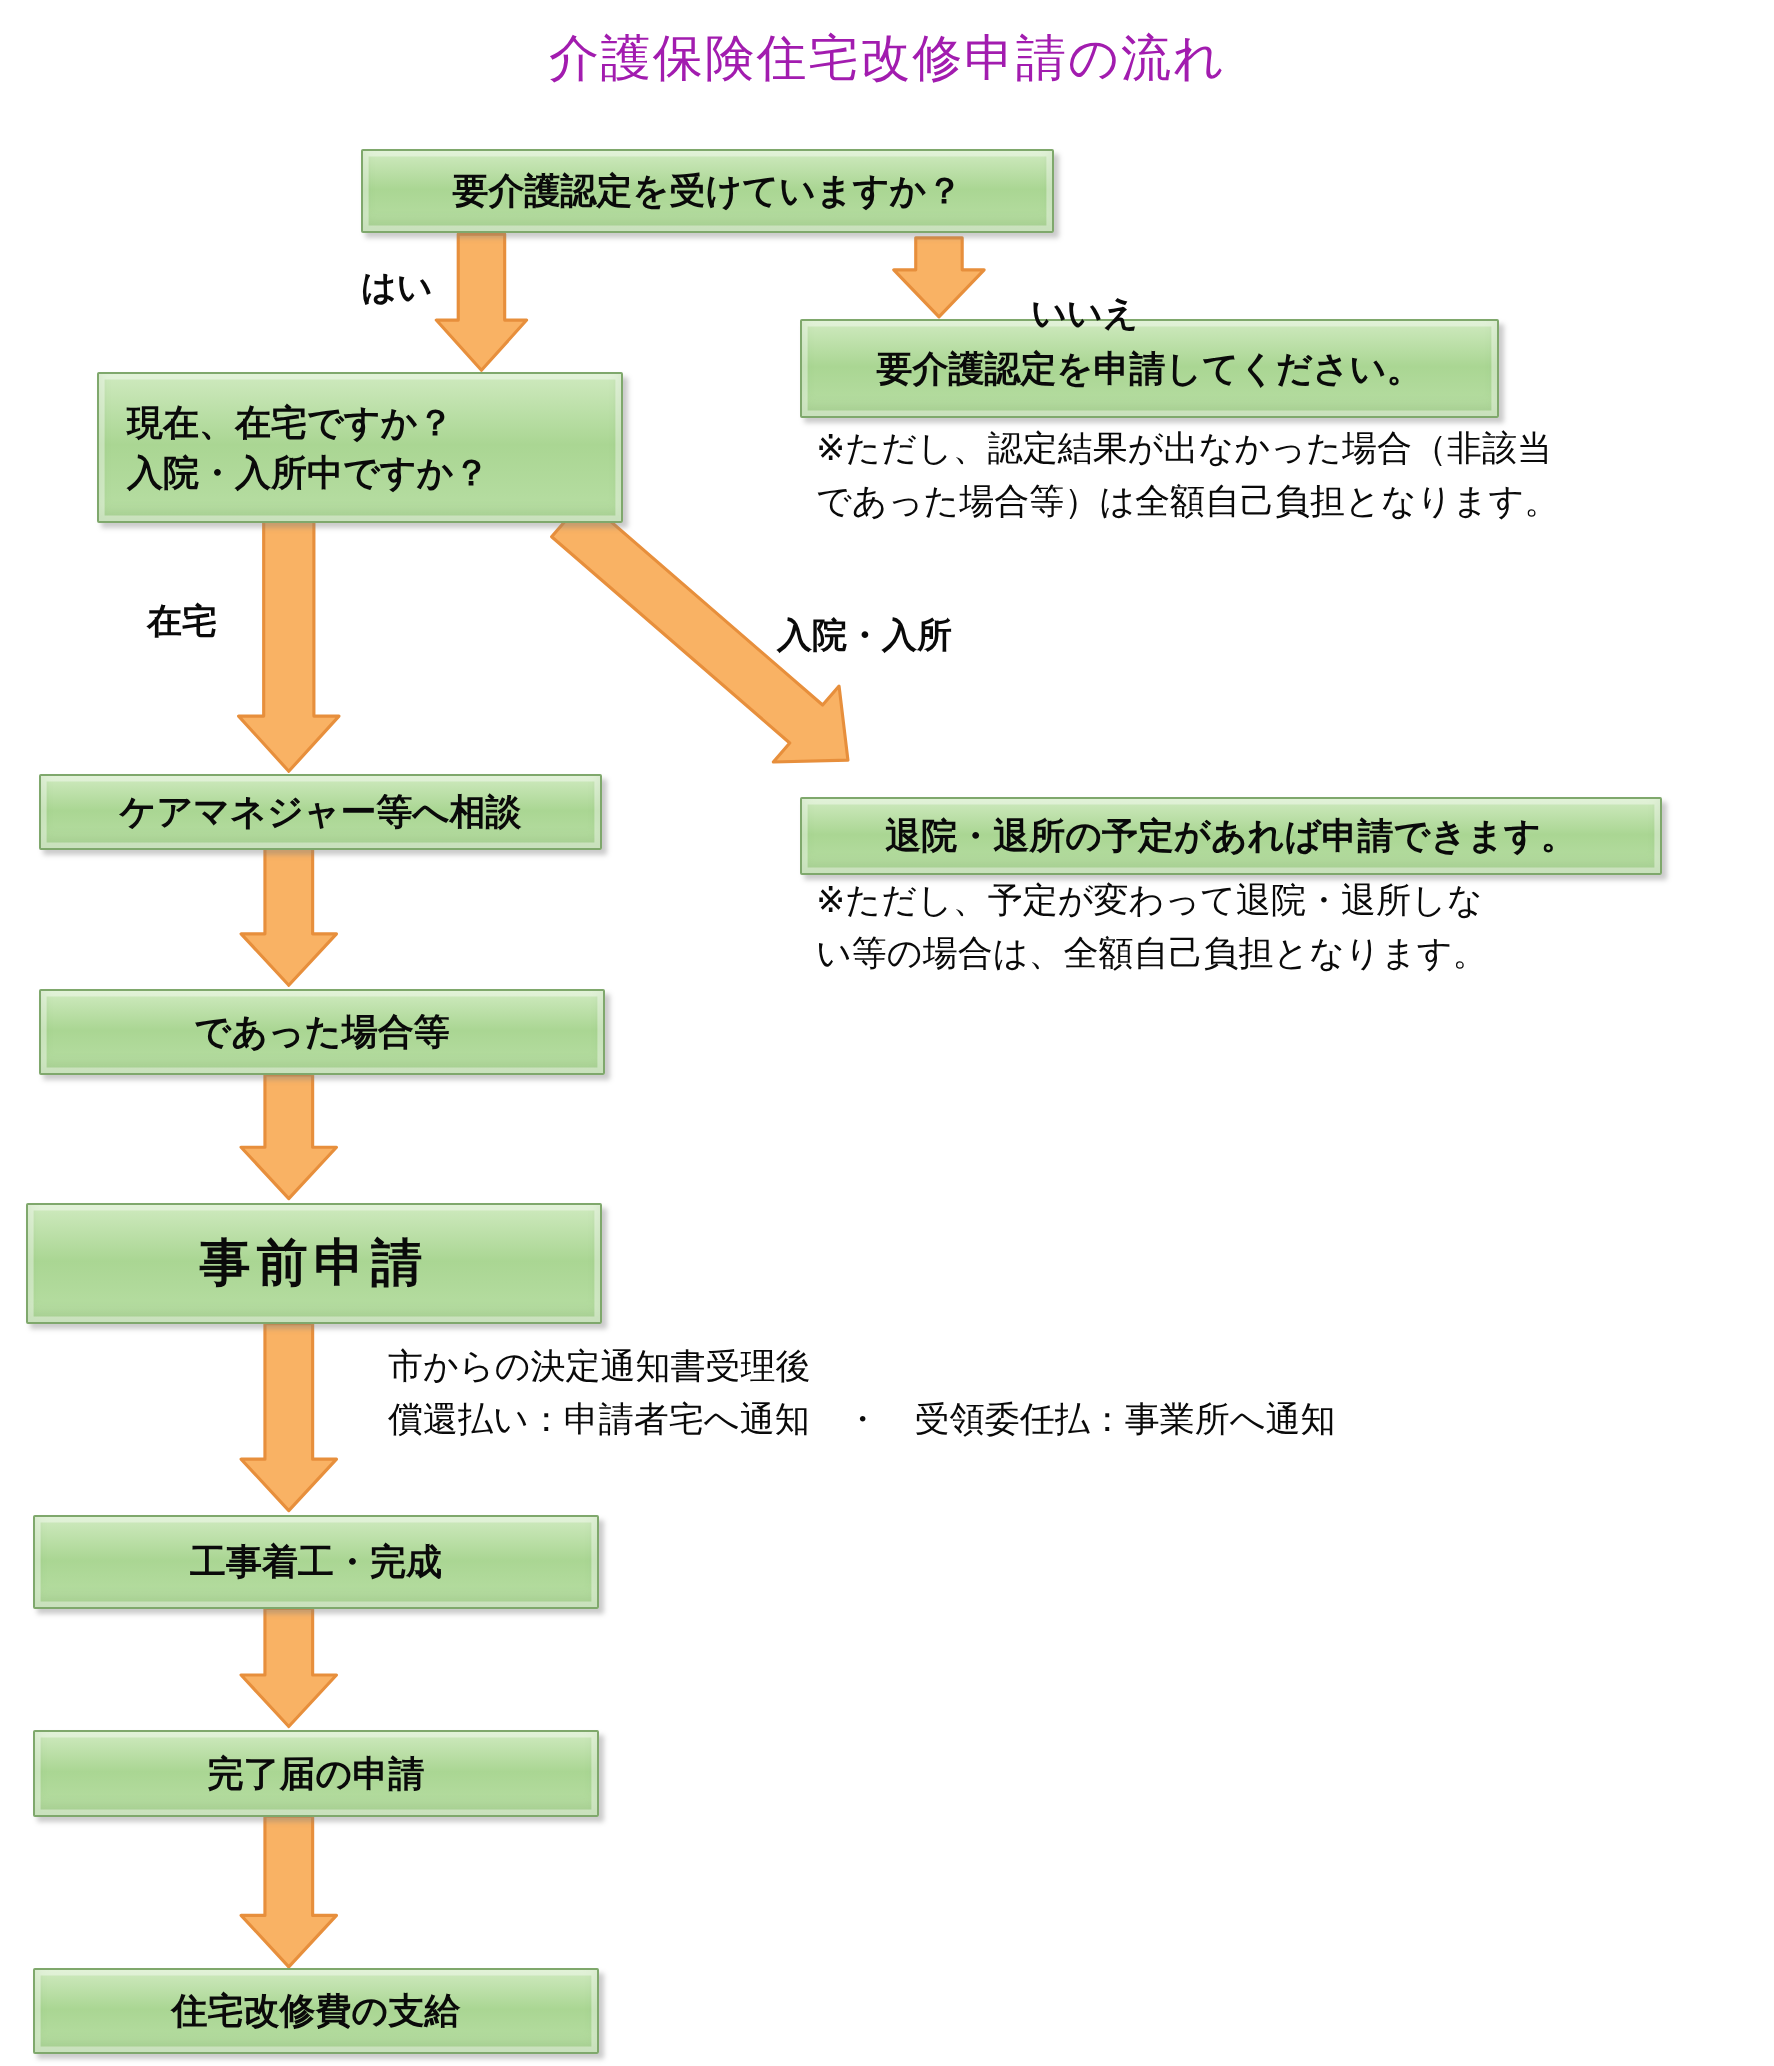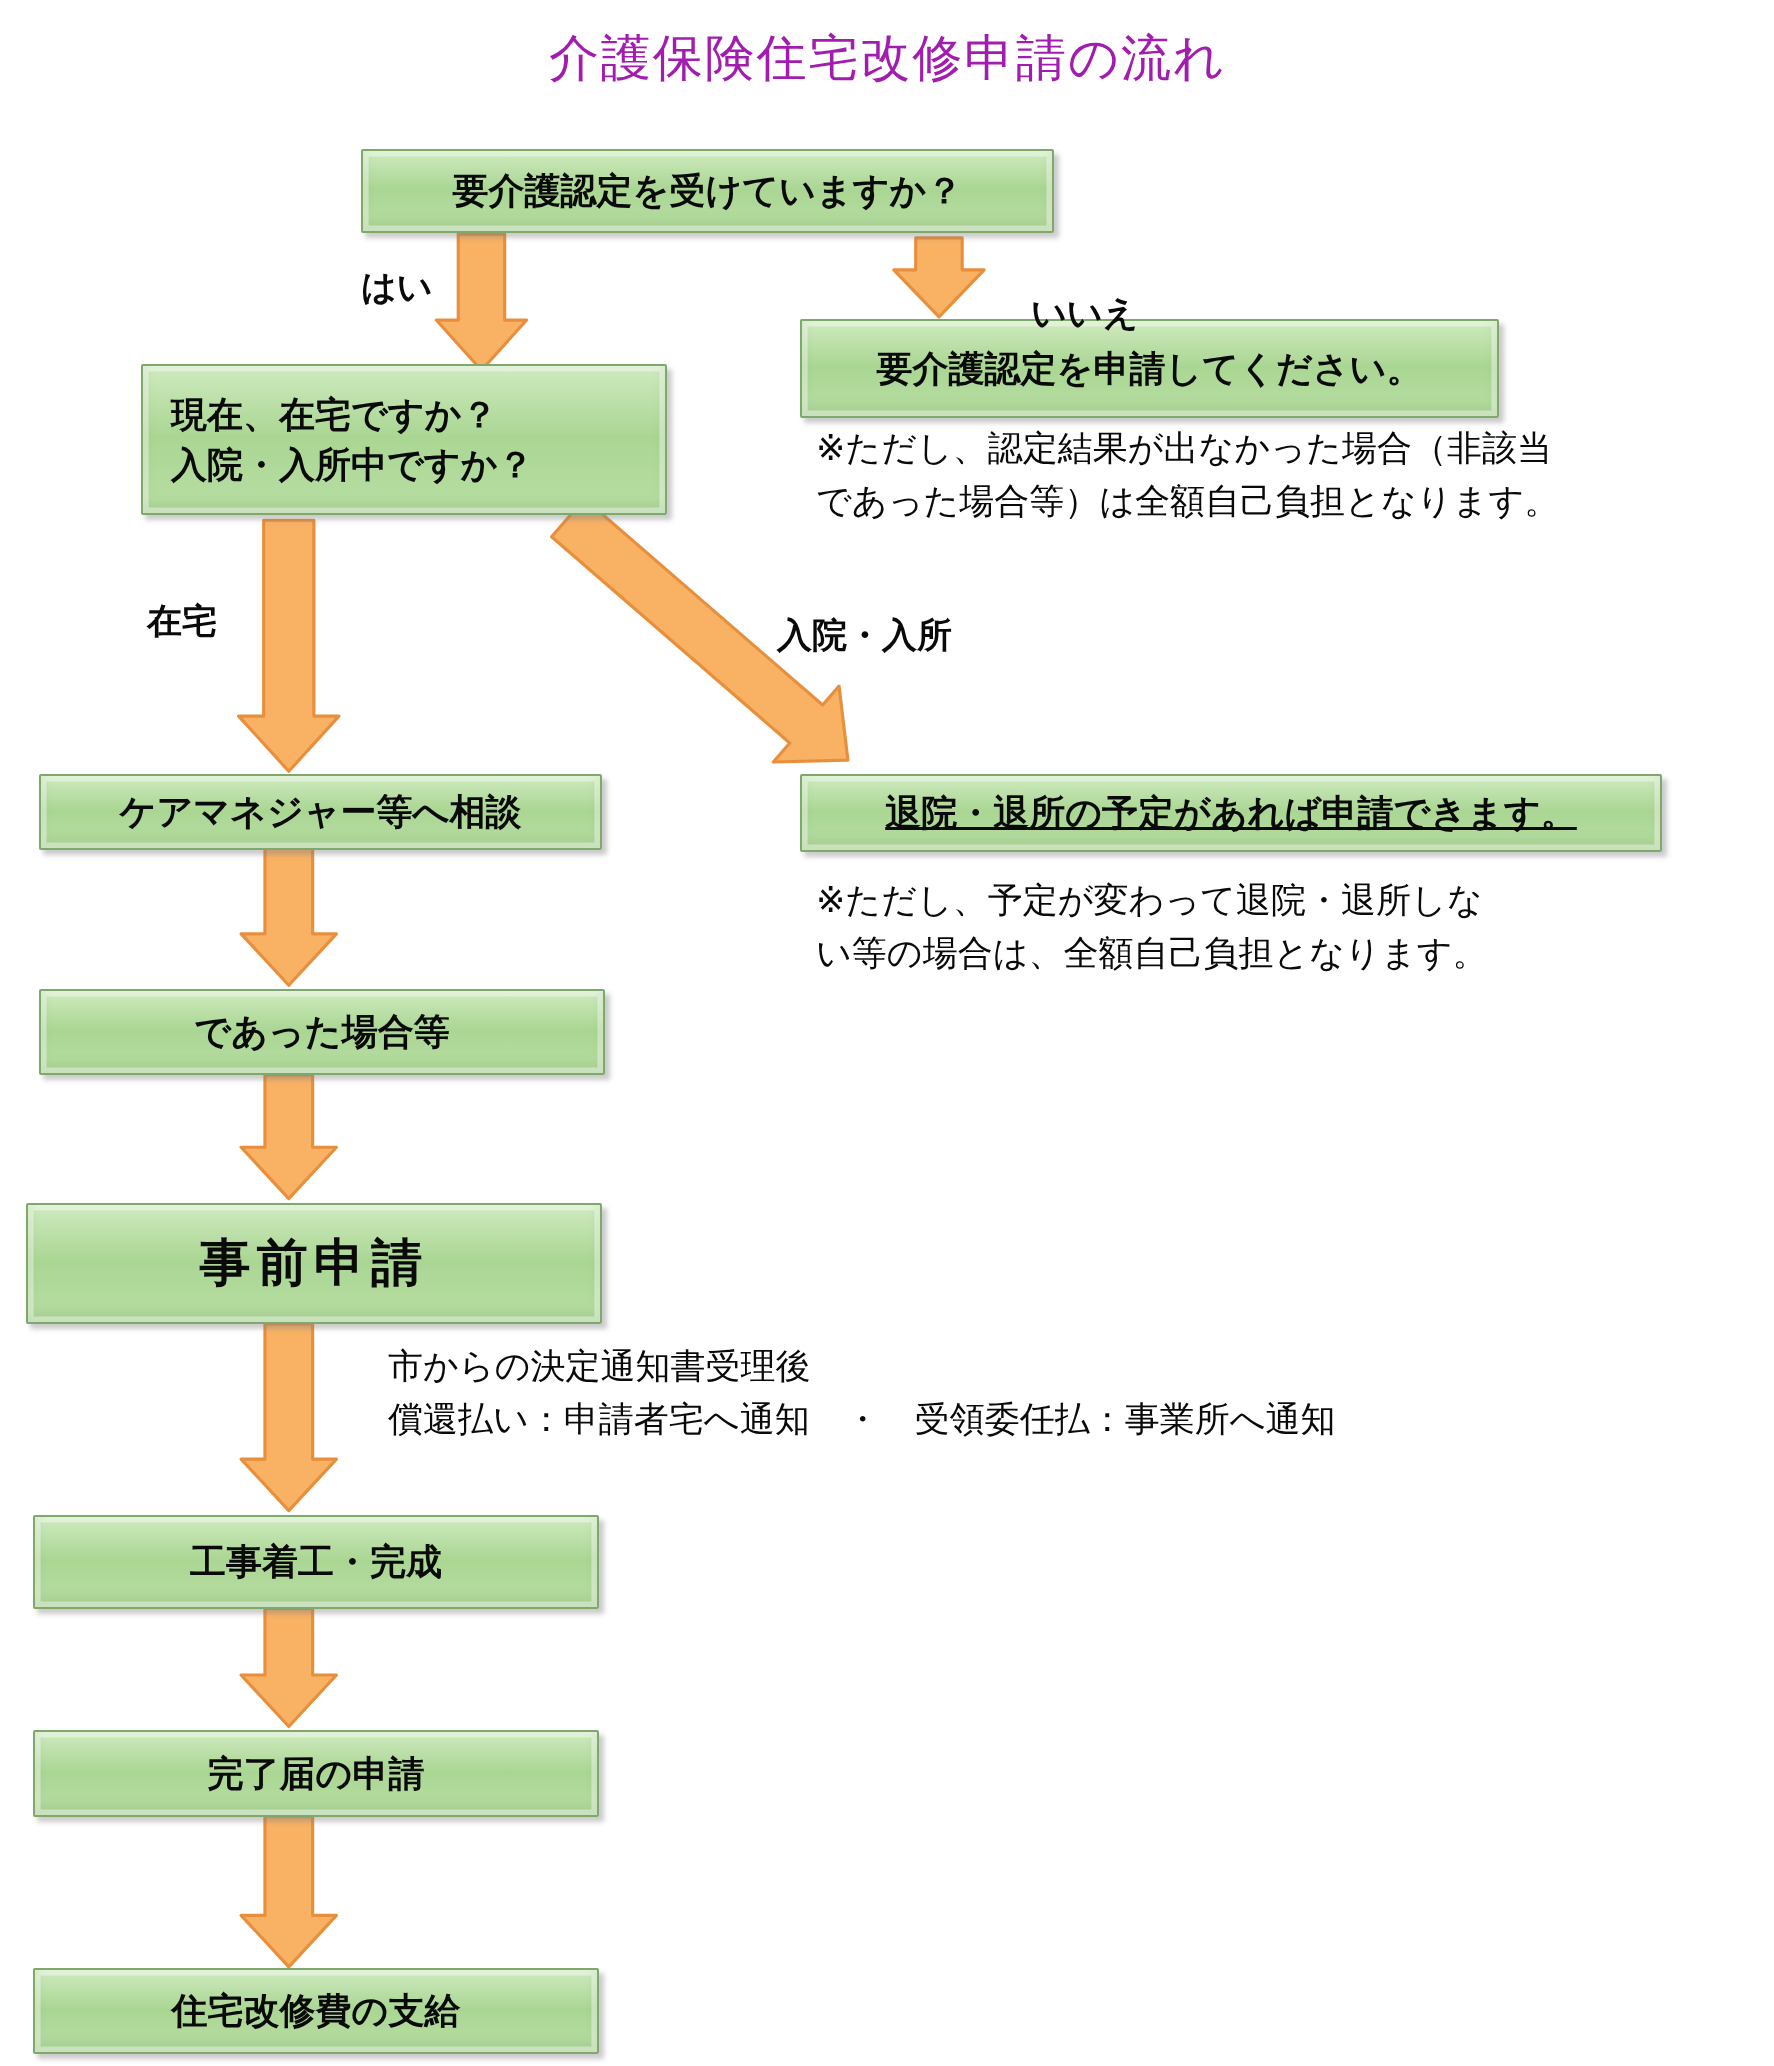--- a/index.html
+++ b/index.html
@@ -75,24 +75,24 @@
     <path class="arrow" d="M422,1713 L498,1713 L498,1828 L536,1828 L460,1910 L384,1828 L422,1828 Z"></path>
     <path class="arrow" d="M422,2109 L498,2109 L498,2325 L536,2325 L460,2407 L384,2325 L422,2325 Z"></path>
     <path class="arrow" d="M422,2563 L498,2563 L498,2669 L536,2669 L460,2751 L384,2669 L422,2669 Z"></path>
     <path class="arrow" d="M422,2894 L498,2894 L498,3052 L536,3052 L460,3134 L384,3052 L422,3052 Z"></path>
   </svg>
 
   <div class="box" style="left:361px; top:149px; width:689px; height:80px;">要介護認定を受けていますか？</div>
 
   <div class="box" style="left:800px; top:319px; width:695px; height:95px;">要介護認定を申請してください。</div>
 
-  <div class="box left-align" style="left:97px; top:364px; width:494px; height:147px;margin-left:44px;">現在、在宅ですか？
+  <div class="box left-align" style="left:97px; top:372px; width:494px; height:147px;">現在、在宅ですか？
 入院・入所中ですか？</div>
 
-  <div class="box" style="left:800px; top:774px; width:858px; height:74px;text-decoration:underline;">退院・退所の予定があれば申請できます。</div>
+  <div class="box" style="left:800px; top:797px; width:858px; height:74px;">退院・退所の予定があれば申請できます。</div>
 
   <div class="box" style="left:39px; top:774px; width:559px; height:72px;">ケアマネジャー等へ相談</div>
 
   <div class="box" style="left:39px; top:989px; width:562px; height:82px;">であった場合等</div>
 
   <div class="box big" style="left:26px; top:1203px; width:572px; height:117px;">事前申請</div>
 
   <div class="box" style="left:33px; top:1515px; width:562px; height:90px;">工事着工・完成</div>
 
   <div class="box" style="left:33px; top:1730px; width:562px; height:83px;">完了届の申請</div>

